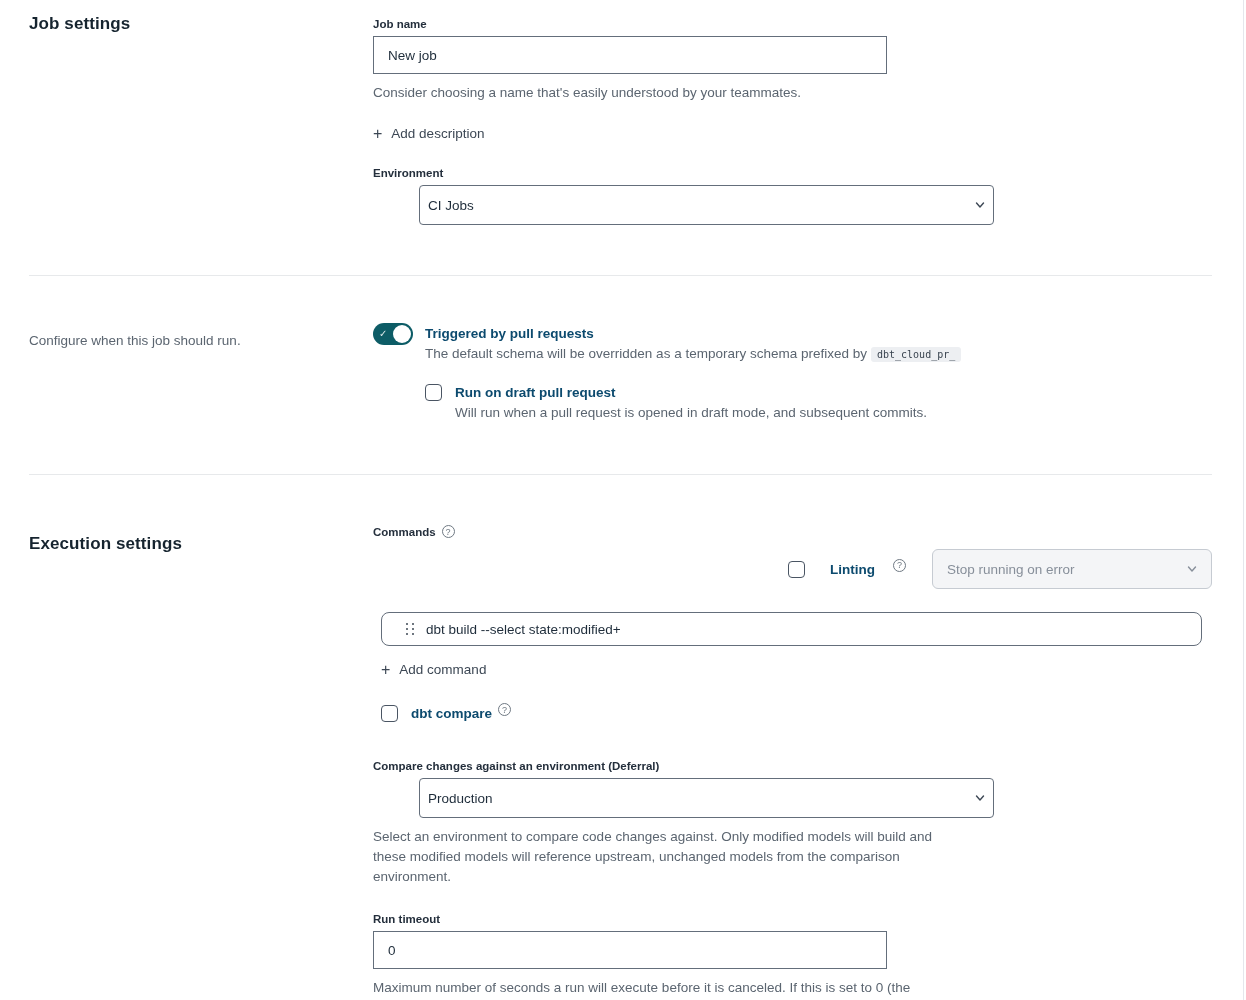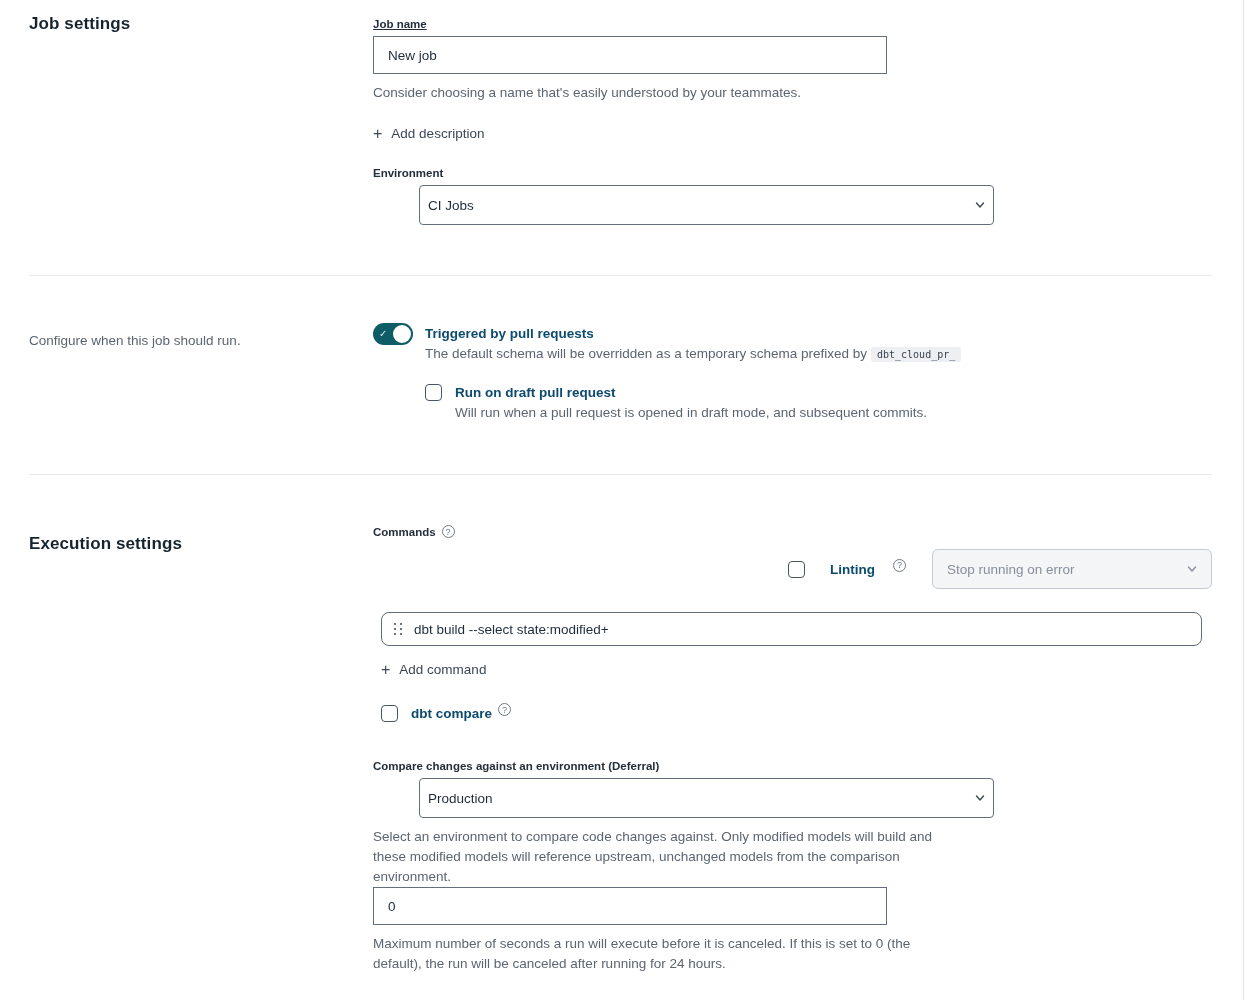--- a/index.html
+++ b/index.html
@@ -73,21 +73,21 @@
   }
 
   .disabled-select {
     width:280px; height:40px; background:#f4f5f7; border:1px solid #c6cbd2; border-radius:6px;
     display:flex; align-items:center; justify-content:space-between; padding:0 14px;
     font-size:13.5px; color:#878f9a;
   }
 
   .command-row {
     width:821px; height:34px; border:1px solid #646e7b; border-radius:8px; background:#fff;
-    display:flex; align-items:center; padding:0 12px; gap:12px;
+    display:flex; align-items:center; padding:0 24px; gap:12px;
   }
   .drag-handle { width:8px; height:12px; position:relative; flex:0 0 auto; cursor:grab; }
   .drag-handle i {
     position:absolute; width:2px; height:2px; border-radius:50%; background:#3e4854;
   }
   .drag-handle i:nth-child(1){left:0;top:0}  .drag-handle i:nth-child(2){left:6px;top:0}
   .drag-handle i:nth-child(3){left:0;top:5px}.drag-handle i:nth-child(4){left:6px;top:5px}
   .drag-handle i:nth-child(5){left:0;top:10px}.drag-handle i:nth-child(6){left:6px;top:10px}
   .command-text { font-size:13.5px; color:#1e2c3a; }
 
@@ -98,21 +98,21 @@
 
 <div class="right-edge"></div>
 
 <div class="content">
 
   <div class="section" style="padding-top:14px;">
     <div class="section-left">
       <h2 class="section-heading">Job settings</h2>
     </div>
     <div class="section-right">
-      <div class="field-label" style="margin-top:4px;text-decoration:underline;">Job name</div>
+      <div class="field-label" style="margin-top:4px;">Job name</div>
       <input class="text-input" type="text" value="New job" style="">
       <div class="field-help" style="margin-top:9px;">Consider choosing a name that's easily understood by your teammates.</div>
 
       <div class="link-row" style="margin-top:23px;">
         <span class="plus-glyph">+</span>
         <span>Add description</span>
       </div>
 
       <div class="field-label" style="margin-top:26px;">Environment</div>
       <div class="select-box">
@@ -219,18 +219,19 @@
       <div class="select-box">
         <span>Production</span>
         <span class="chevron">
           <svg width="10" height="10" viewBox="0 0 10 10">
               <polyline points="1.5,3 5,7 8.5,3" fill="none" stroke="#3c4754" stroke-width="1.4" stroke-linecap="round" stroke-linejoin="round"></polyline>
             </svg>
         </span>
       </div>
       <div class="field-help" style="margin-top:9px; max-width:566px;">Select an environment to compare code changes against. Only modified models will build and these modified models will reference upstream, unchanged models from the comparison environment.</div>
 
+      <div class="field-label" style="margin-top:26px;">Run timeout</div>
       <input class="text-input" type="text" value="0" style="">
       <div class="field-help" style="margin-top:9px; max-width:578px;">Maximum number of seconds a run will execute before it is canceled. If this is set to 0 (the default), the run will be canceled after running for 24 hours.</div>
     </div>
   </div>
 
 </div>
 
 </body></html>

